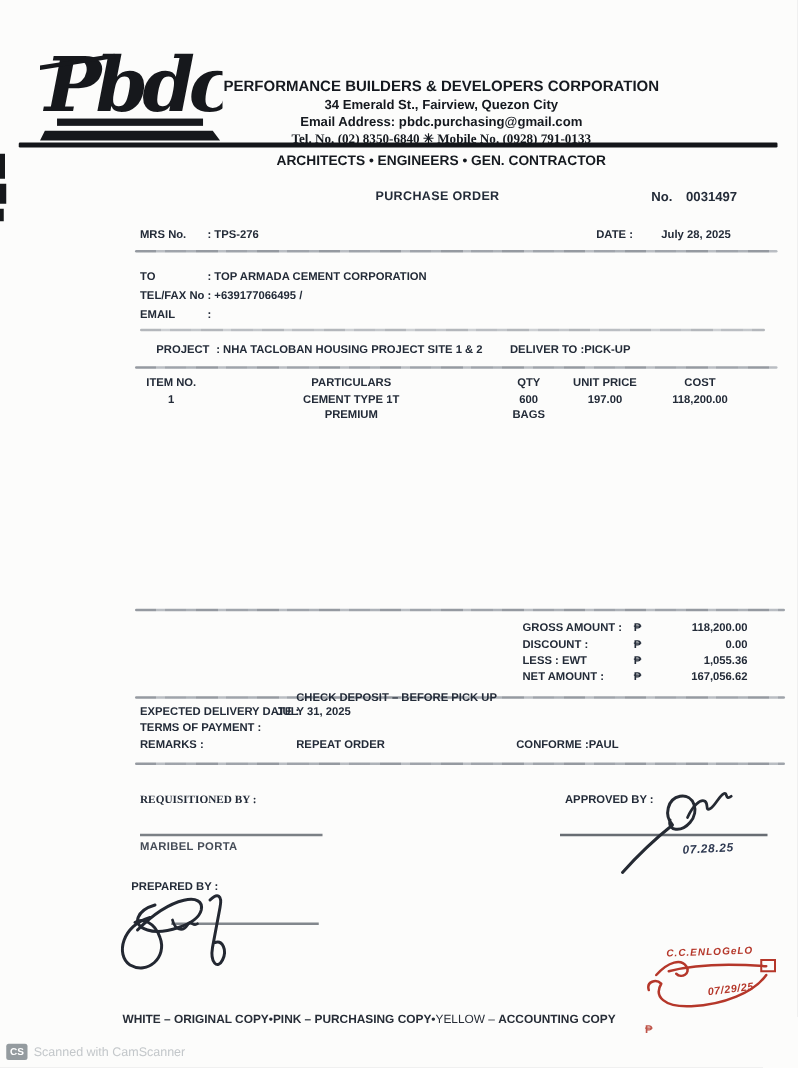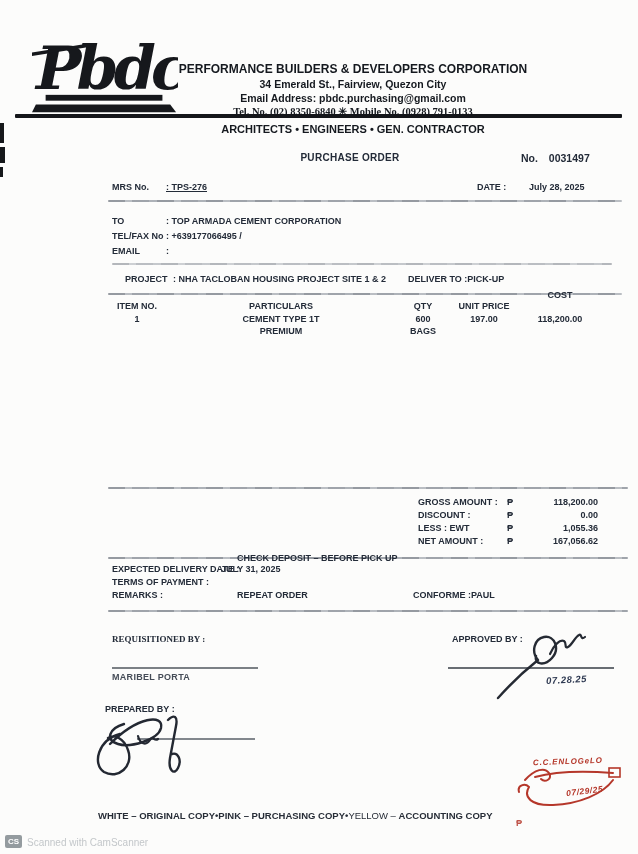--- a/index.html
+++ b/index.html
@@ -61,21 +61,21 @@
 
   <div class="thick-rule" style="left:15px;top:114px;width:607px;"></div>
 
   <div class="abs ctr xb ink" style="left:250px;top:152px;width:200px;font-size:10px;letter-spacing:.3px;">PURCHASE ORDER</div>
   <div class="abs xb ink" style="left:521px;top:152px;font-size:10.5px;">
     <span>No.</span>
     <span style="margin-left:8px;">0031497</span>
   </div>
 
   <div class="abs b fs9 ink" style="left:112px;top:182px;">MRS No.</div>
-  <div class="abs b fs9 ink" style="left:166px;top:182px;text-decoration:underline;">: TPS-276</div>
+  <div class="abs b fs9 ink" style="left:166px;top:182px;">: TPS-276</div>
   <div class="abs xb fs9 ink" style="left:477px;top:182px;">DATE :</div>
   <div class="abs b fs9 ink" style="left:529px;top:182px;">July 28, 2025</div>
 
   <div class="rule" style="left:108px;top:200px;width:514px;"></div>
 
   <div class="abs xb fs9 ink" style="left:112px;top:216px;">TO</div>
   <div class="abs b fs9 ink" style="left:166px;top:216px;">: TOP ARMADA CEMENT CORPORATION</div>
 
   <div class="abs xb fs9 ink" style="left:112px;top:231px;">TEL/FAX No</div>
   <div class="abs b fs9 ink" style="left:166px;top:231px;">: +639177066495  /</div>
@@ -90,21 +90,21 @@
   <div class="abs xb fs9 ink" style="left:408px;top:274px;">
     <span>DELIVER TO :</span><span>PICK-UP</span>
   </div>
 
   <div class="rule" style="left:108px;top:293px;width:514px;"></div>
 
   <div class="abs ctr xb fs9 ink" style="left:106px;top:301px;width:62px;">ITEM NO.</div>
   <div class="abs ctr xb fs9 ink" style="left:211px;top:301px;width:140px;">PARTICULARS</div>
   <div class="abs ctr xb fs9 ink" style="left:403px;top:301px;width:40px;">QTY</div>
   <div class="abs ctr xb fs9 ink" style="left:449px;top:301px;width:70px;">UNIT PRICE</div>
-  <div class="abs ctr xb fs9 ink" style="left:515px;top:290px;width:90px;">COST</div>
+  <div class="abs ctr xb fs9 ink" style="left:515px;top:301px;width:90px;">COST</div>
 
   <div>
     <div class="abs ctr b fs9 ink" style="left:106px;top:314px;width:62px;">1</div>
     <div class="abs ctr b fs9 ink" style="left:211px;top:314px;width:140px;">CEMENT TYPE 1T</div>
     <div class="abs ctr b fs9 ink" style="left:211px;top:326px;width:140px;">PREMIUM</div>
     <div class="abs ctr b fs9 ink" style="left:403px;top:314px;width:40px;">600</div>
     <div class="abs ctr b fs9 ink" style="left:403px;top:326px;width:40px;">BAGS</div>
     <div class="abs ctr b fs9 ink" style="left:449px;top:314px;width:70px;">197.00</div>
     <div class="abs ctr b fs9 ink" style="left:515px;top:314px;width:90px;">118,200.00</div>
   </div>

